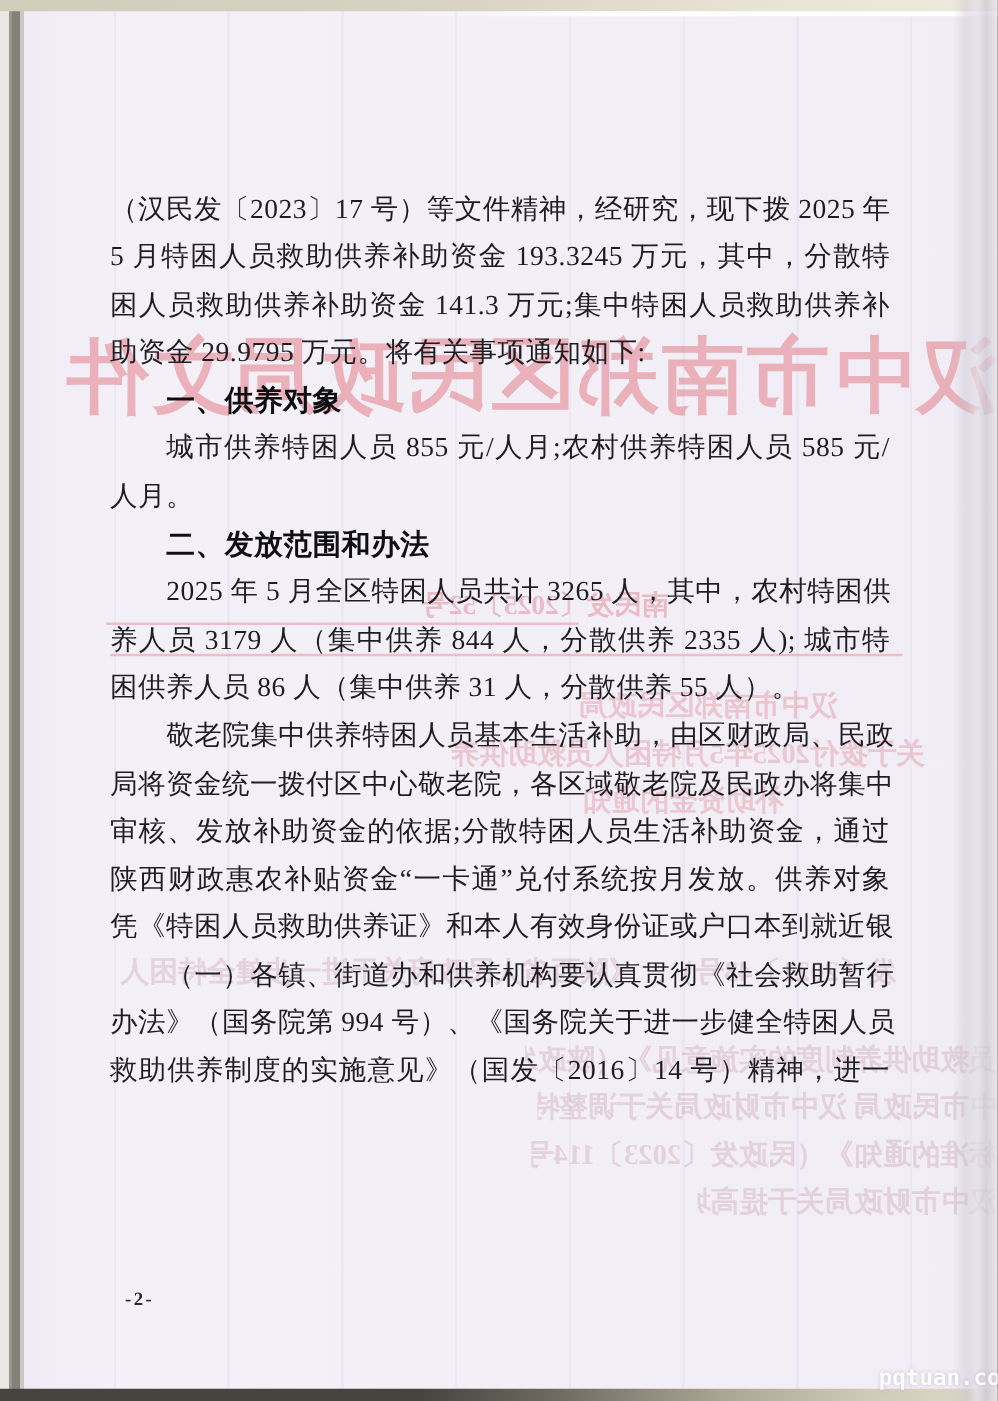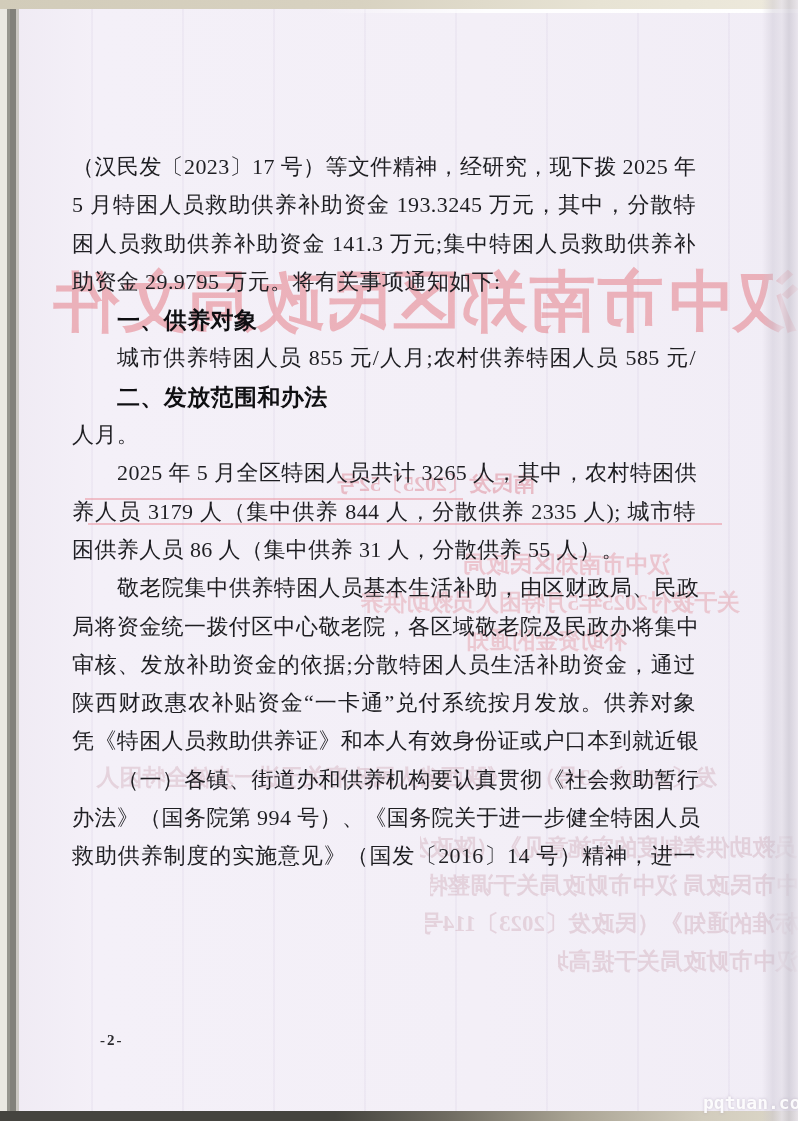--- a/index.html
+++ b/index.html
@@ -41,21 +41,21 @@
   .bleed-faint{position:absolute;transform:scaleX(-1);white-space:nowrap;overflow:hidden;
     font-size:23px;font-weight:bold;height:30px;line-height:30px;
     color:rgba(186,128,142,0.26);filter:blur(0.5px);}
   .bleed-faint:nth-child(1){top:763px;left:85px;width:632px;}
   .bleed-faint:nth-child(2){top:833px;left:420px;width:378px;}
   .bleed-faint:nth-child(3){top:871px;left:430px;width:368px;}
   .bleed-faint:nth-child(4){top:909px;left:425px;width:373px;}
   .bleed-faint:nth-child(5){top:947px;left:558px;width:240px;}
   
   .doc-body{
-    position:absolute;z-index:3;top:148px;left:72px;width:624px;
+    position:absolute;z-index:3;top:148px;left:88px;width:624px;
     color:#1e1e22;
   }
   .line{
     height:38.3px;line-height:38.3px;font-size:22px;letter-spacing:0.4px;
     white-space:nowrap;
   }
   .line.fill{text-align:justify;text-align-last:justify;text-justify:inter-character;}
   .line.indent{text-indent:45px;}
   .line.heading{
     font-weight:bold;color:#0f0f12;font-size:23px;
@@ -120,22 +120,22 @@
       <div class="bleed-faint">汉中市财政局关于提高城乡特困供养标准的通知》</div>
     </div>
 
   <div class="doc-body">
       <div class="line fill">（汉民发〔2023〕17 号）等文件精神，经研究，现下拨 2025 年</div>
       <div class="line fill">5 月特困人员救助供养补助资金 193.3245 万元，其中，分散特</div>
       <div class="line fill">困人员救助供养补助资金 141.3 万元;集中特困人员救助供养补</div>
       <div class="line">助资金 29.9795 万元。将有关事项通知如下:</div>
       <div class="line heading indent">一、供养对象</div>
       <div class="line indent fill">城市供养特困人员 855 元/人月;农村供养特困人员 585 元/</div>
+      <div class="line">人月。</div>
       <div class="line heading indent">二、发放范围和办法</div>
-      <div class="line">人月。</div>
       <div class="line indent fill">2025 年 5 月全区特困人员共计 3265 人，其中，农村特困供</div>
       <div class="line fill">养人员 3179 人（集中供养 844 人，分散供养 2335 人); 城市特</div>
       <div class="line">困供养人员 86 人（集中供养 31 人，分散供养 55 人）。</div>
       <div class="line indent fill">敬老院集中供养特困人员基本生活补助，由区财政局、民政</div>
       <div class="line fill">局将资金统一拨付区中心敬老院，各区域敬老院及民政办将集中</div>
       <div class="line fill">审核、发放补助资金的依据;分散特困人员生活补助资金，通过</div>
       <div class="line fill">陕西财政惠农补贴资金“一卡通”兑付系统按月发放。供养对象</div>
       <div class="line fill">凭《特困人员救助供养证》和本人有效身份证或户口本到就近银</div>
       <div class="line indent fill">（一）各镇、街道办和供养机构要认真贯彻《社会救助暂行</div>
       <div class="line fill">办法》（国务院第 994 号）、《国务院关于进一步健全特困人员</div>

